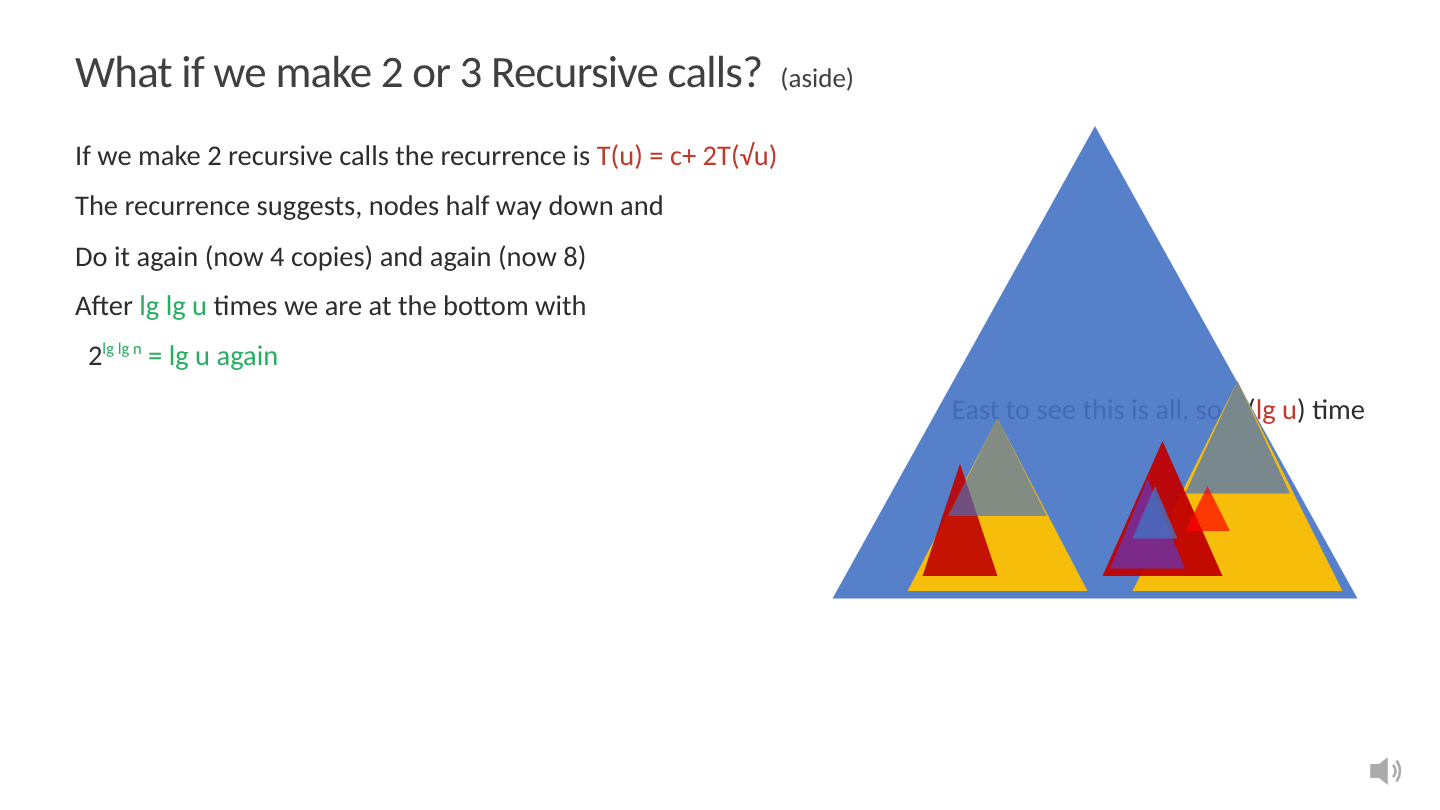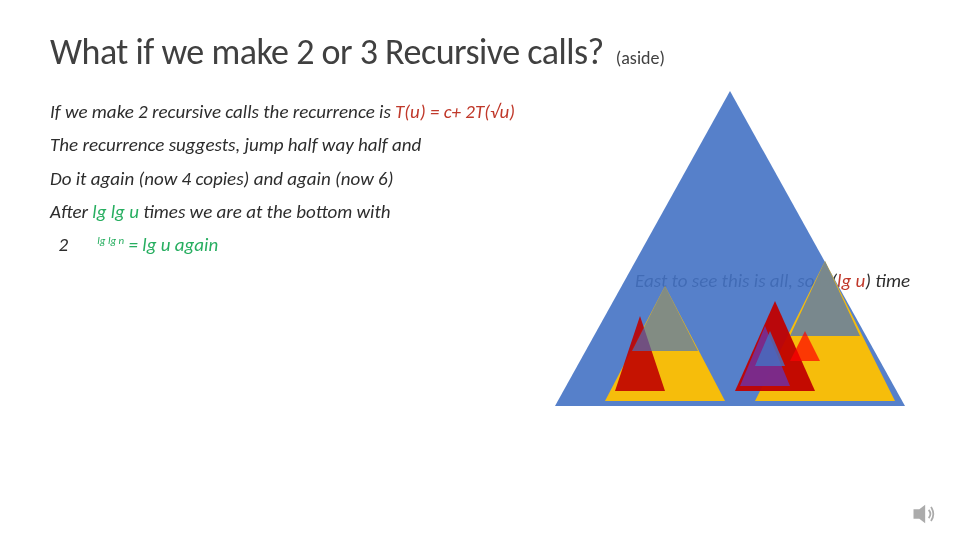--- a/index.html
+++ b/index.html
@@ -21,21 +21,21 @@
     }
 
     .title-area {
       display: flex;
       align-items: baseline;
       margin-bottom: 22px;
       flex-wrap: nowrap;
     }
 
     .title-main {
-      font-size: 36px;
+      font-size: 30px;
       font-weight: 300;
       color: #404040;
       letter-spacing: -0.5px;
       white-space: nowrap;
     }
 
     .title-aside {
       font-size: 18px;
       font-weight: 300;
       color: #404040;
@@ -47,21 +47,20 @@
       display: flex;
       position: relative;
     }
 
     .text-col {
       flex: 1;
       font-size: 19px;
       color: #2d2d2d;
       line-height: 1.65;
       font-weight: 400;
-      font-style: italic;
     }
 
     .text-col p {
       margin-bottom: 2px;
     }
 
     .highlight-orange {
       color: #c0392b;
       font-weight: 400;
     }
@@ -104,34 +103,34 @@
 
     <div class="text-col">
 
       <p>
         If we make 2 recursive calls the recurrence is
         <span class="highlight-orange">T(u) = c+ 2T(</span><span class="highlight-orange">√u)</span>
       </p>
 
 
       <p>
-        The recurrence suggests, jump half way half and
+        The recurrence suggests, nodes half way down and
       </p>
 
 
       <p>
-        Do it again (now 4 copies) and again (now 6)
+        Do it again (now 4 copies) and again (now 8)
       </p>
 
       <p>
         After <span class="highlight-green">lg lg u</span> times we are at the bottom with
       </p>
 
       <p>
-        &nbsp;&nbsp;2<sup style="font-size:11px; color:#27ae60;margin-left:29px;">lg lg n</sup>
+        &nbsp;&nbsp;2<sup style="font-size:11px; color:#27ae60;">lg lg n</sup>
         <span class="highlight-green"> = lg u again</span>
       </p>
 
       <p style="margin-top:4px;text-align:right;">
         East to see this is all, so Θ(<span class="highlight-orange">lg u</span>) time
       </p>
 
     </div>
 
     <div class="graphic-area">

